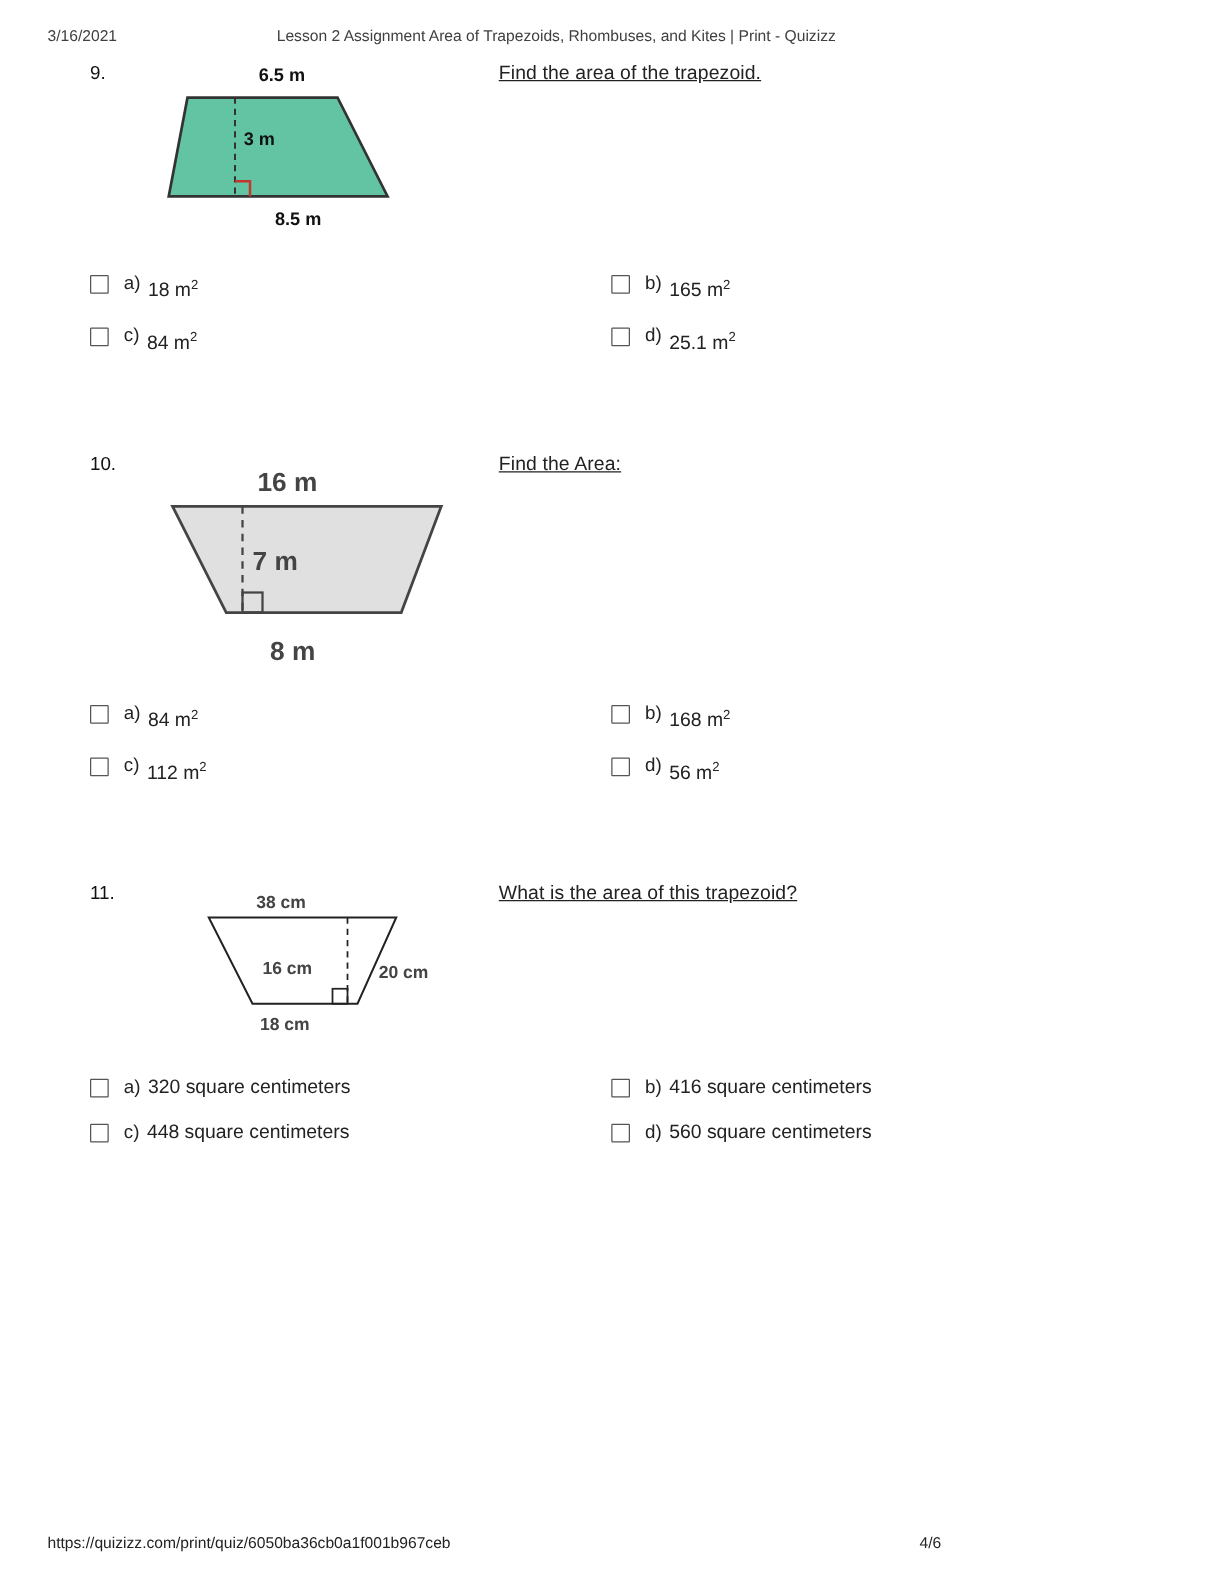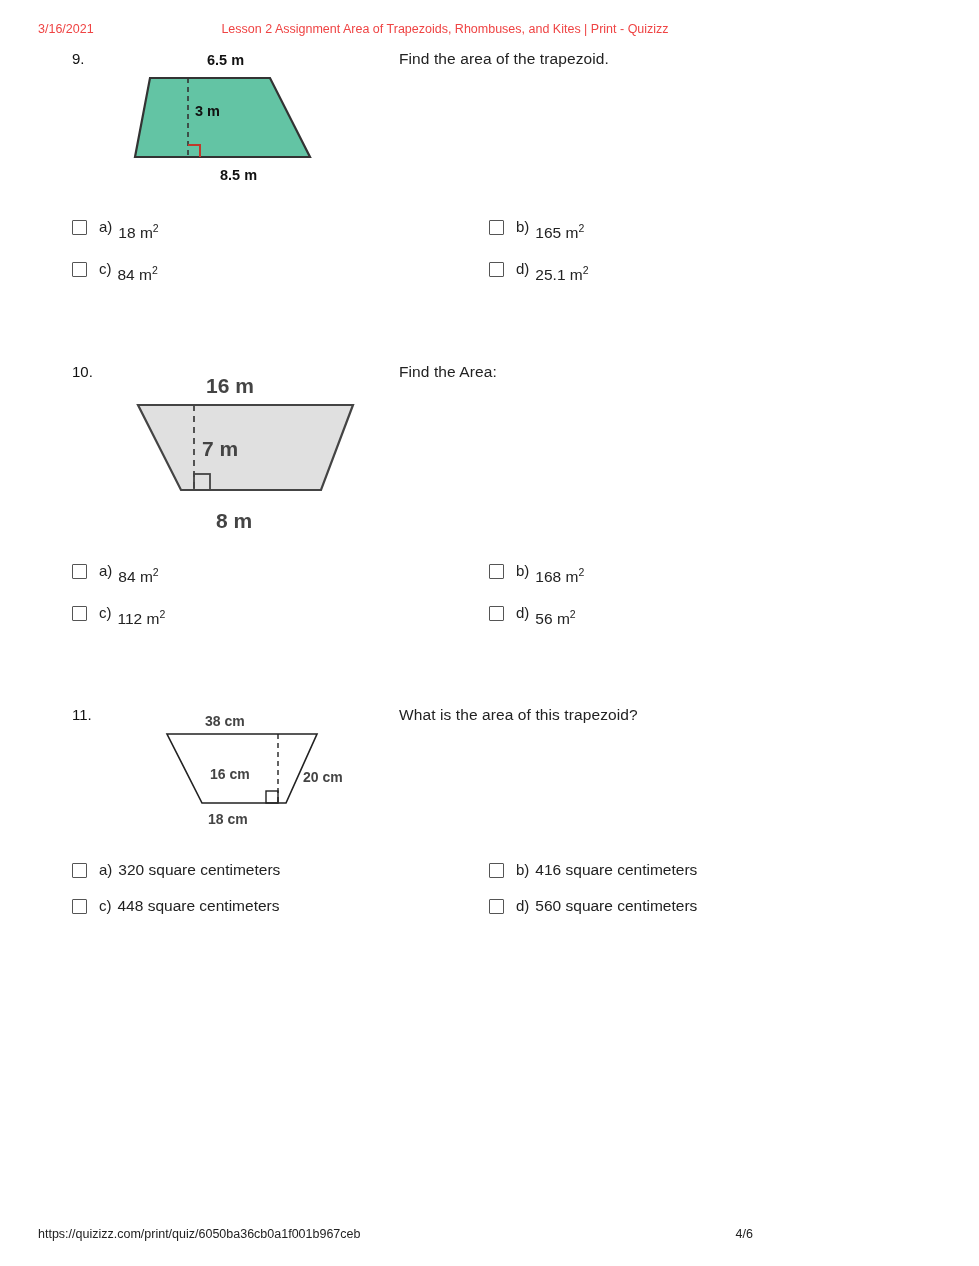--- a/index.html
+++ b/index.html
@@ -21,21 +21,21 @@
   }
 
   
   .print-header {
     position: absolute;
     top: 22px;
     left: 0;
     width: 979px;
     height: 16px;
     font-size: 12.5px;
-    color: #ef4444;
+    color: #404040;
   }
   .print-header .date {
     position: absolute;
     left: 38px;
     top: 0;
   }
   .print-header .doc-title {
     position: absolute;
     left: 0;
     width: 890px;
@@ -75,20 +75,21 @@
     font-size: 15px;
     color: #111;
   }
   .q-prompt {
     position: absolute;
     left: 399px;
     top: 0;
     font-size: 15.5px;
     color: #222;
     letter-spacing: .1px;
+    text-decoration: underline;
   }
   .q-figure {
     position: absolute;
   }
 
   
   .answers {
     position: absolute;
     left: 0;
     width: 979px;

